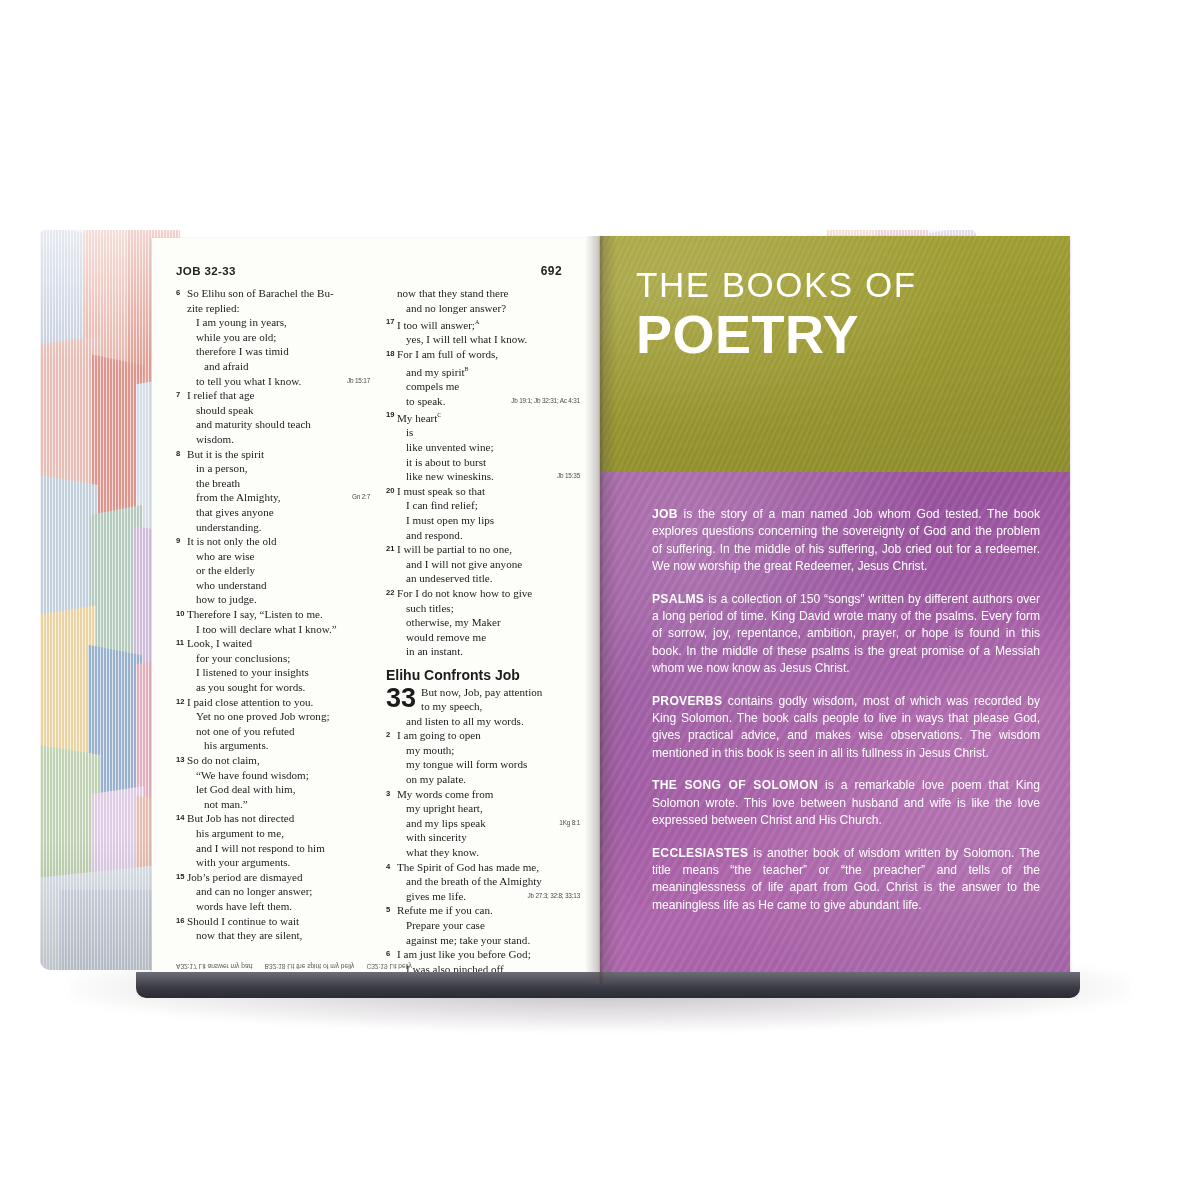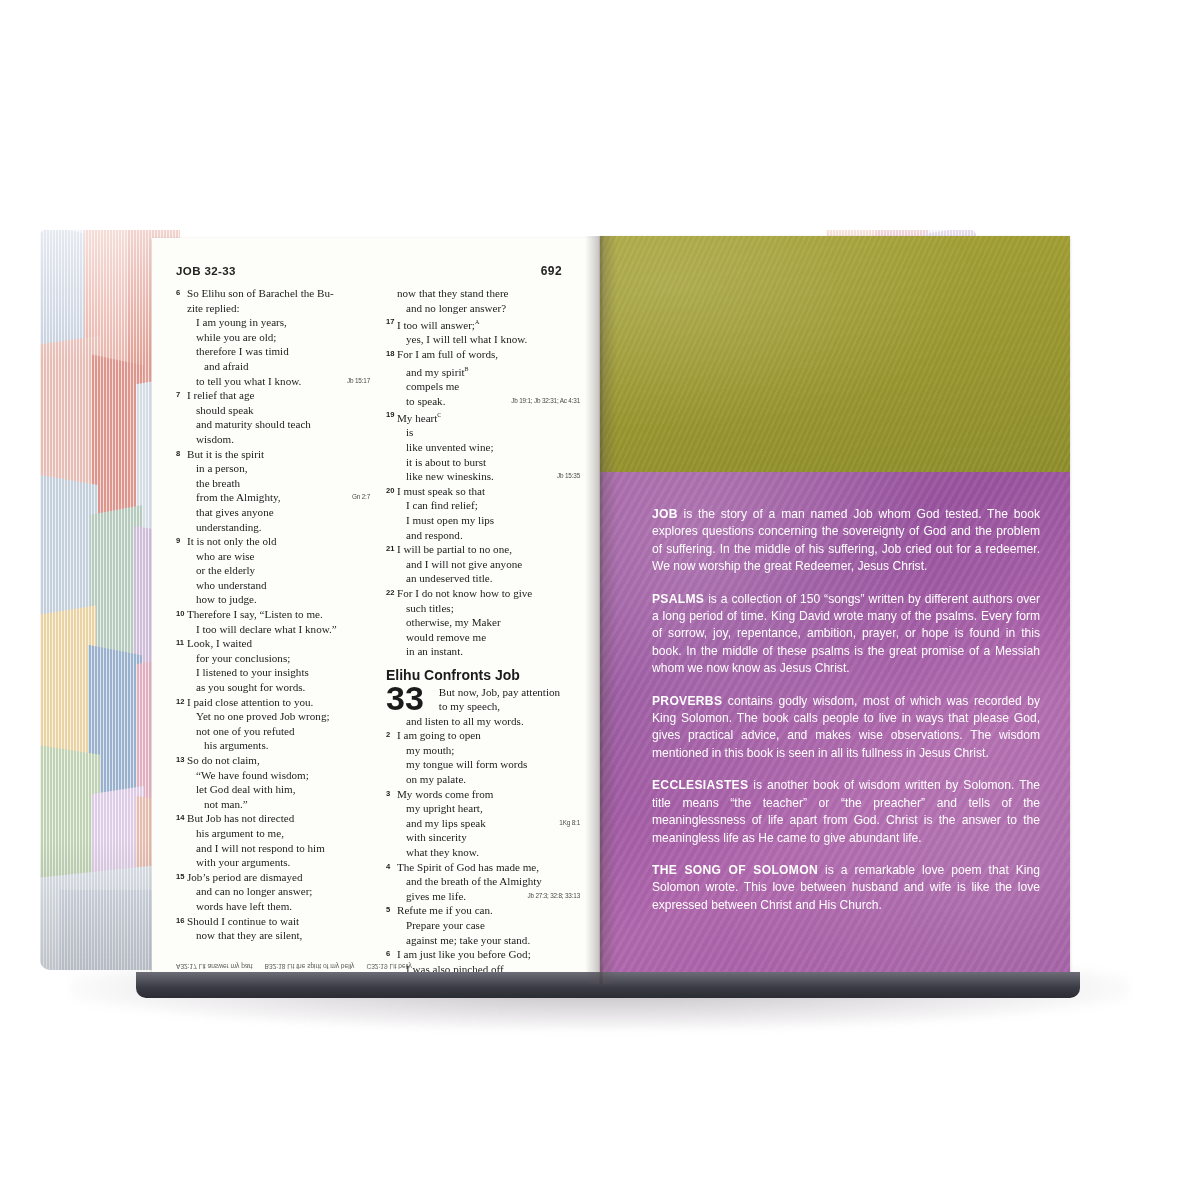--- a/index.html
+++ b/index.html
@@ -160,23 +160,23 @@
   .sec-head {
     font-family: "Liberation Sans", sans-serif;
     font-weight: 700;
     font-size: 14px;
     margin: 9px 0 2px 0;
   }
   .chapnum {
     float: left;
     font-family: "Liberation Sans", sans-serif;
     font-weight: 700;
-    font-size: 34px;
+    font-size: 27px;
     line-height: 25px;
-    margin: 1px 15px 0 0;
+    margin: 1px 5px 0 0;
   }
   .footnotes {
     position: absolute;
     left: 24px;
     bottom: 12px;
     width: 404px;
     font-size: 6.6px;
     font-family: "Liberation Sans", sans-serif;
     color: #3b3b3b;
     display: flex;
@@ -464,27 +464,29 @@
         <span>B32:18 Lit the spirit of my belly</span>
         <span>C32:19 Lit belly</span>
       </div>
   </div>
 
   <div id="gutter"></div>
 
   <div id="page-right">
     <div id="right-inner">
       <div id="banner">
+        <div class="title-1">THE BOOKS OF</div>
+        <div class="title-2">POETRY</div>
       </div>
       <div id="purple">
           <div class="para"><b>JOB</b><span> is the story of a man named Job whom God tested. The book explores questions concerning the sovereignty of God and the problem of suffering. In the middle of his suffering, Job cried out for a redeemer. We now worship the great Redeemer, Jesus Christ.</span></div>
           <div class="para"><b>PSALMS</b><span> is a collection of 150 “songs” written by different authors over a long period of time. King David wrote many of the psalms. Every form of sorrow, joy, repentance, ambition, prayer, or hope is found in this book. In the middle of these psalms is the great promise of a Messiah whom we now know as Jesus Christ.</span></div>
           <div class="para"><b>PROVERBS</b><span> contains godly wisdom, most of which was recorded by King Solomon. The book calls people to live in ways that please God, gives practical advice, and makes wise observations. The wisdom mentioned in this book is seen in all its fullness in Jesus Christ.</span></div>
+          <div class="para"><b>THE SONG OF SOLOMON</b><span> is a remarkable love poem that King Solomon wrote. This love between husband and wife is like the love expressed between Christ and His Church.</span></div>
           <div class="para"><b>ECCLESIASTES</b><span> is another book of wisdom written by Solomon. The title means “the teacher” or “the preacher” and tells of the meaninglessness of life apart from God. Christ is the answer to the meaningless life as He came to give abundant life.</span></div>
-          <div class="para"><b>THE SONG OF SOLOMON</b><span> is a remarkable love poem that King Solomon wrote. This love between husband and wife is like the love expressed between Christ and His Church.</span></div>
         </div>
     </div>
   </div>
 
   <div id="cover-strip"></div>
   <div id="cover-left-lip"></div>
   <div id="cover-bottom"></div>
 </div>
 
 </body></html>

